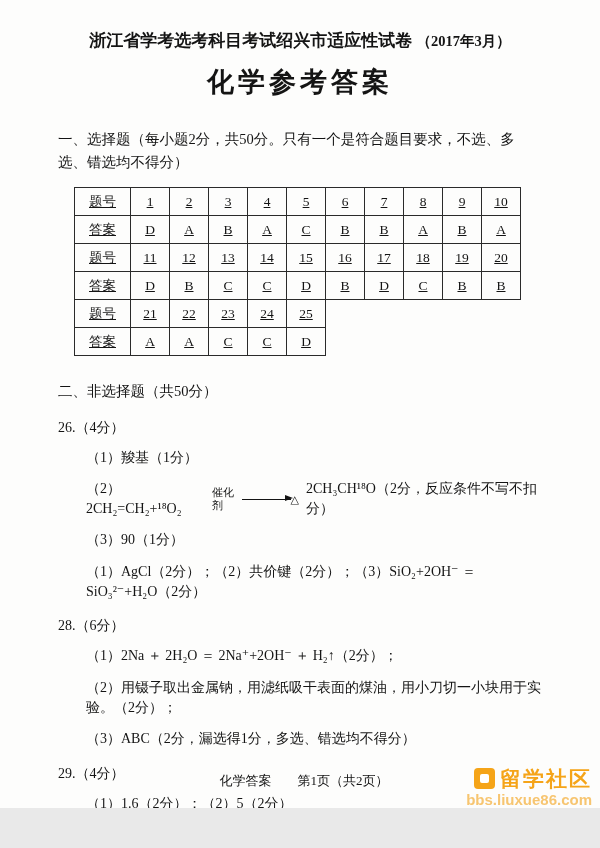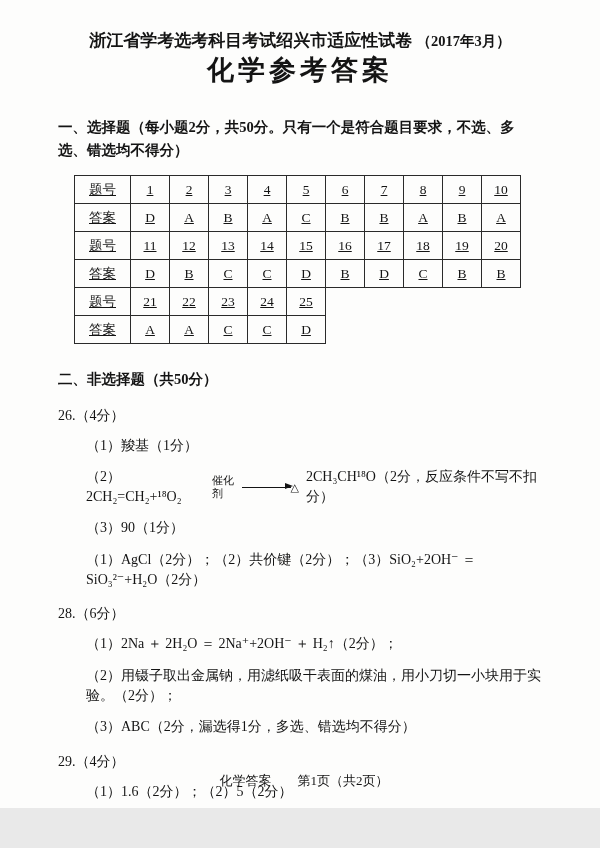--- a/index.html
+++ b/index.html
@@ -5,22 +5,22 @@
   * { margin:0; padding:0; box-sizing:border-box; }
   html,body { background:#e9e9e9; }
   .page {
     width:600px; height:808px; margin:0 auto; position:relative; overflow:hidden;
     background:#fdfdfc; color:#141414;
     font-family:"Liberation Serif","DejaVu Serif",serif;
     padding:30px 58px 0 58px;
   }
   .title { text-align:center; font-weight:bold; font-size:17px; line-height:22px; }
   .title .date { font-size:14.5px; }
-  .subtitle { text-align:center; font-weight:bold; font-size:27px; letter-spacing:4px; }
-  .sec-heading { font-weight:bold; font-size:14.5px; line-height:1.6; margin-top:28px; }
+  .subtitle { text-align:center; font-weight:bold; font-size:27px; letter-spacing:4px; margin-top:12px; }
+  .sec-heading { font-weight:normal; font-size:14.5px; line-height:1.6; margin-top:28px; }
   .sec2 { margin-top:24px; }
 
   table.ans-table { border-collapse:collapse; table-layout:fixed; margin:13px 0 0 16px;text-decoration:underline; }
   table.ans-table td {
     border:1px solid #2a2a2a; height:28px; text-align:center;
     font-size:13.5px; padding:0;
   }
   td.lbl { font-size:13px; }
 
   .qlabel { font-size:14px; margin-top:15px; }
@@ -172,14 +172,23 @@
   <div class="sub">（2）用镊子取出金属钠，用滤纸吸干表面的煤油，用小刀切一小块用于实验。（2分）；</div>
   <div class="sub">（3）ABC（2分，漏选得1分，多选、错选均不得分）</div>
 
   <div class="qlabel">29.（4分）</div>
   <div class="sub">（1）1.6（2分）；（2）5（2分）</div>
 
   <div class="footer">
     <span>化学答案</span><span class="gap"></span><span>第1页（共2页）</span>
   </div>
 
+  <div class="watermark">
+    <div class="wm-top">
+      <span class="wm-logo">
+          <i></i>
+        </span>
+      <span class="wm-text">留学社区</span>
+    </div>
+    <div class="wm-url">bbs.liuxue86.com</div>
+  </div>
 
 </div>
 
 </body></html>

